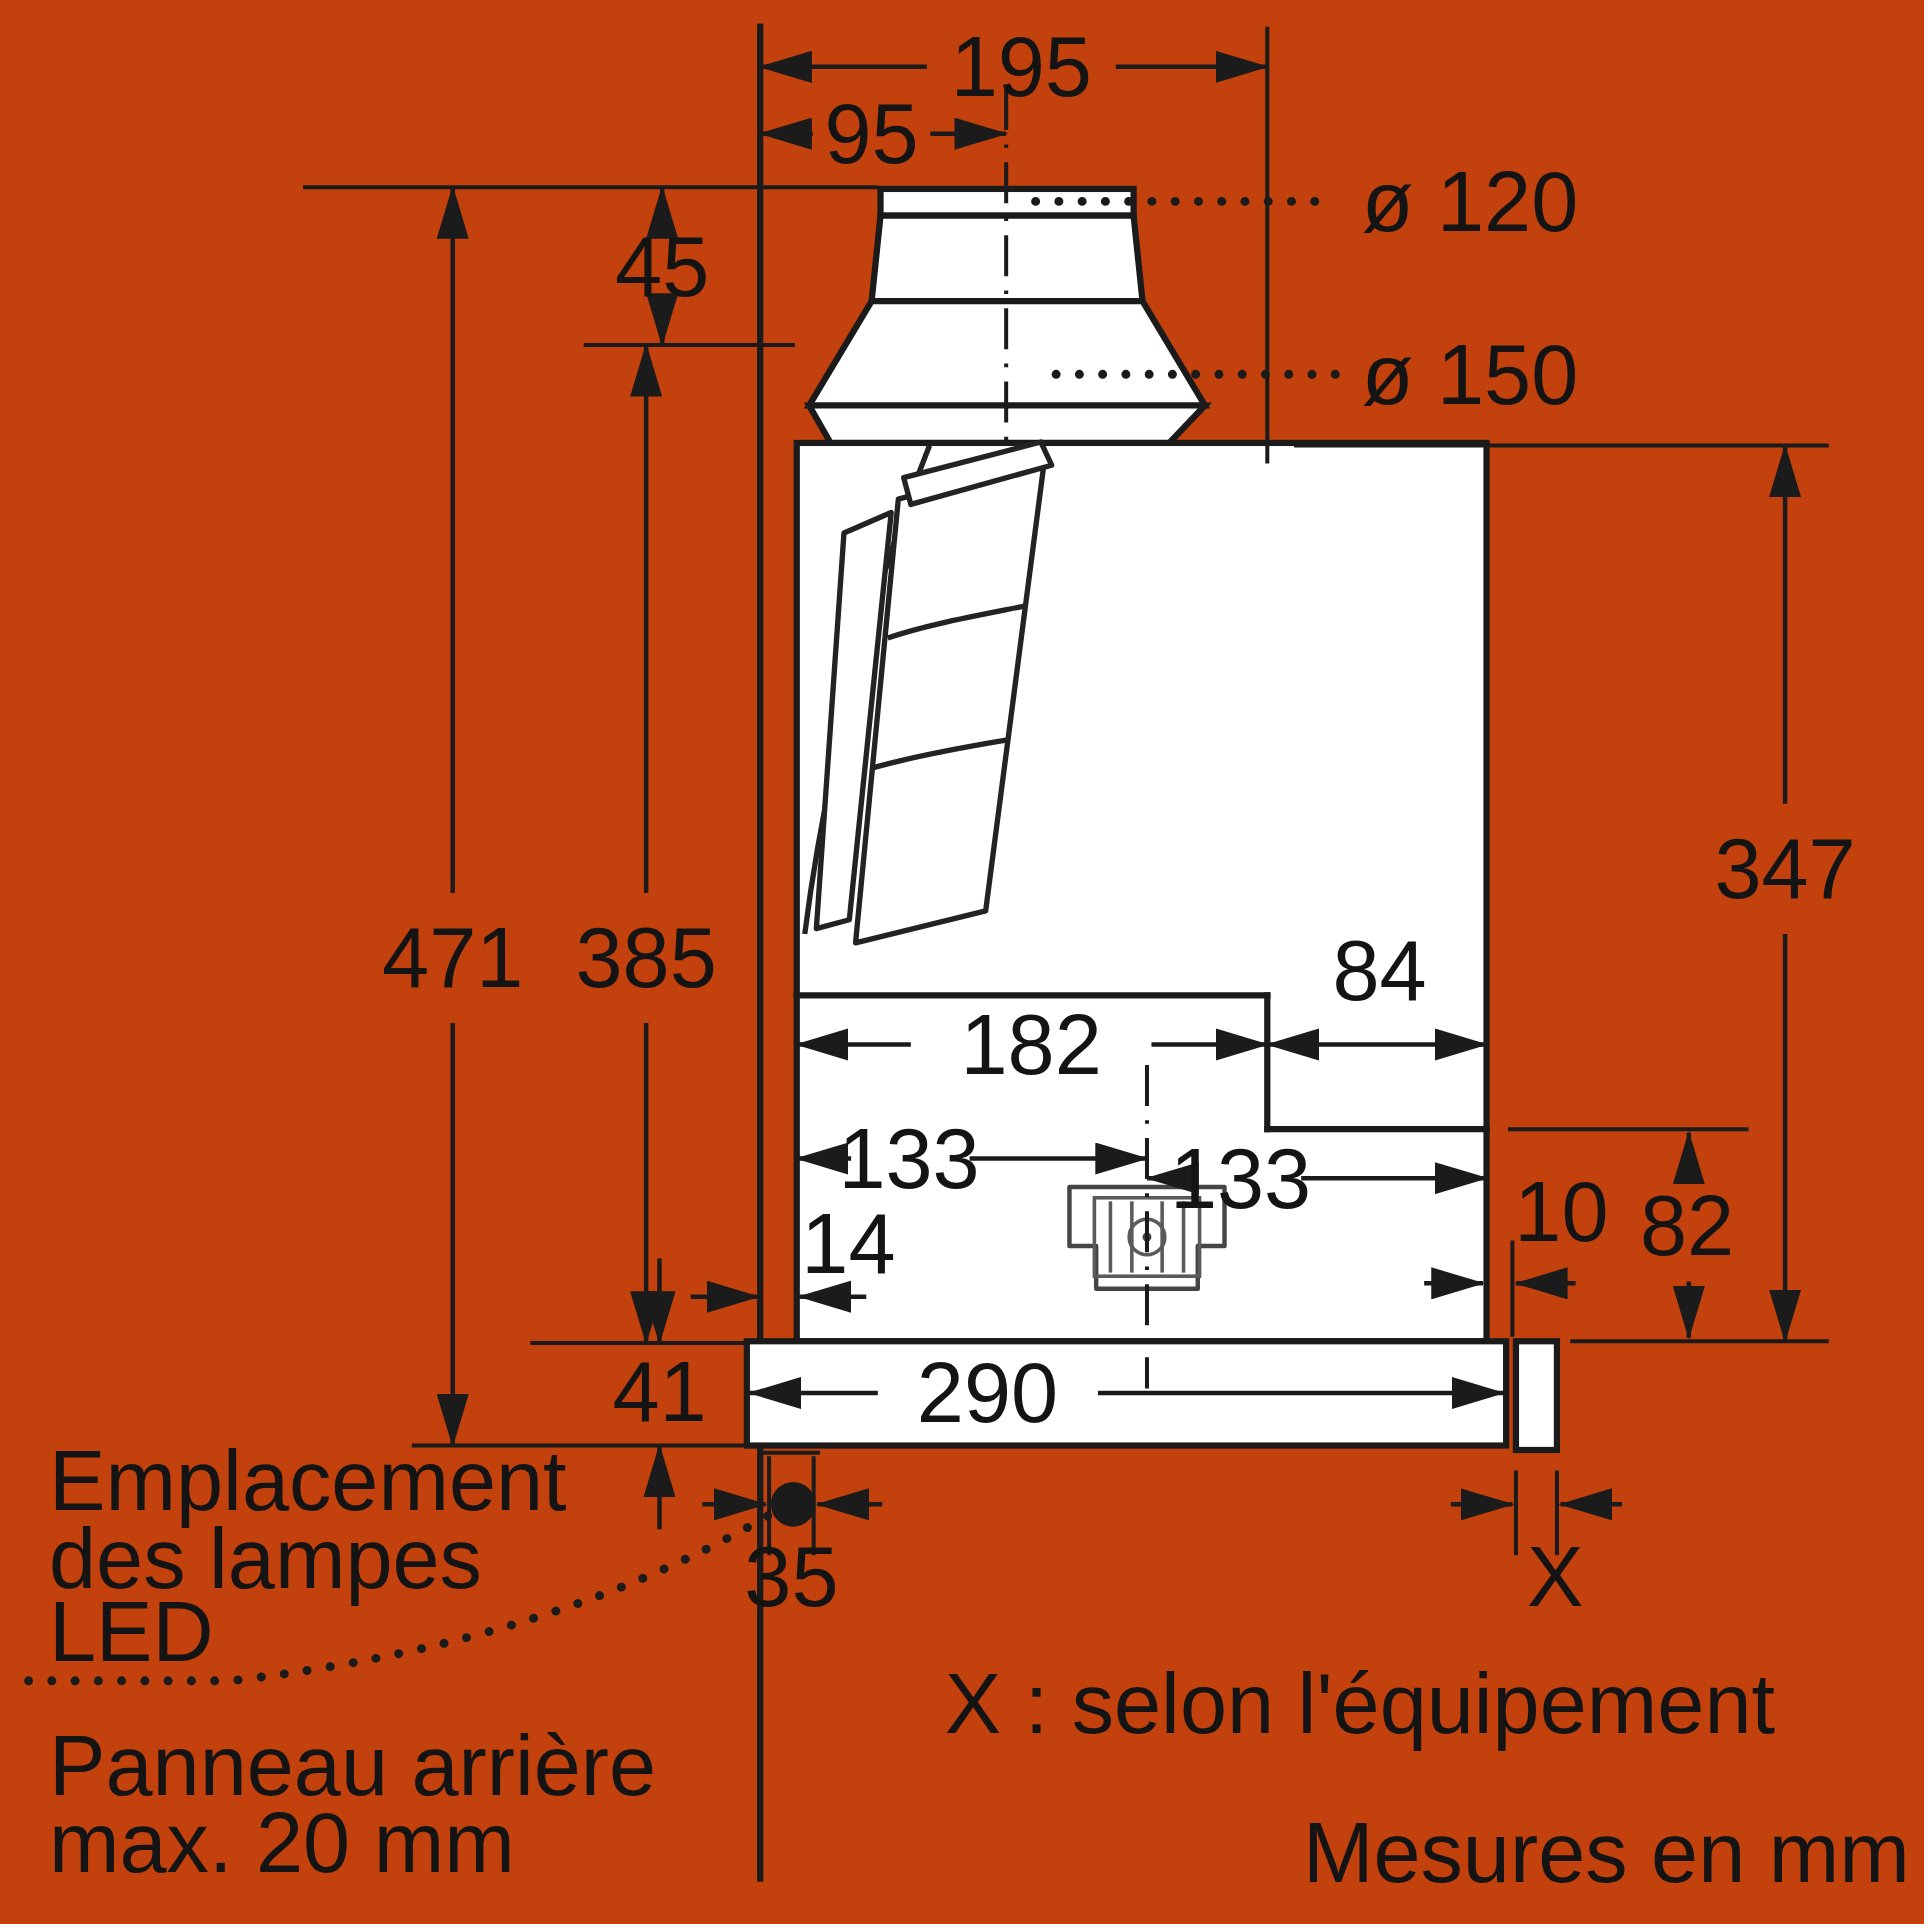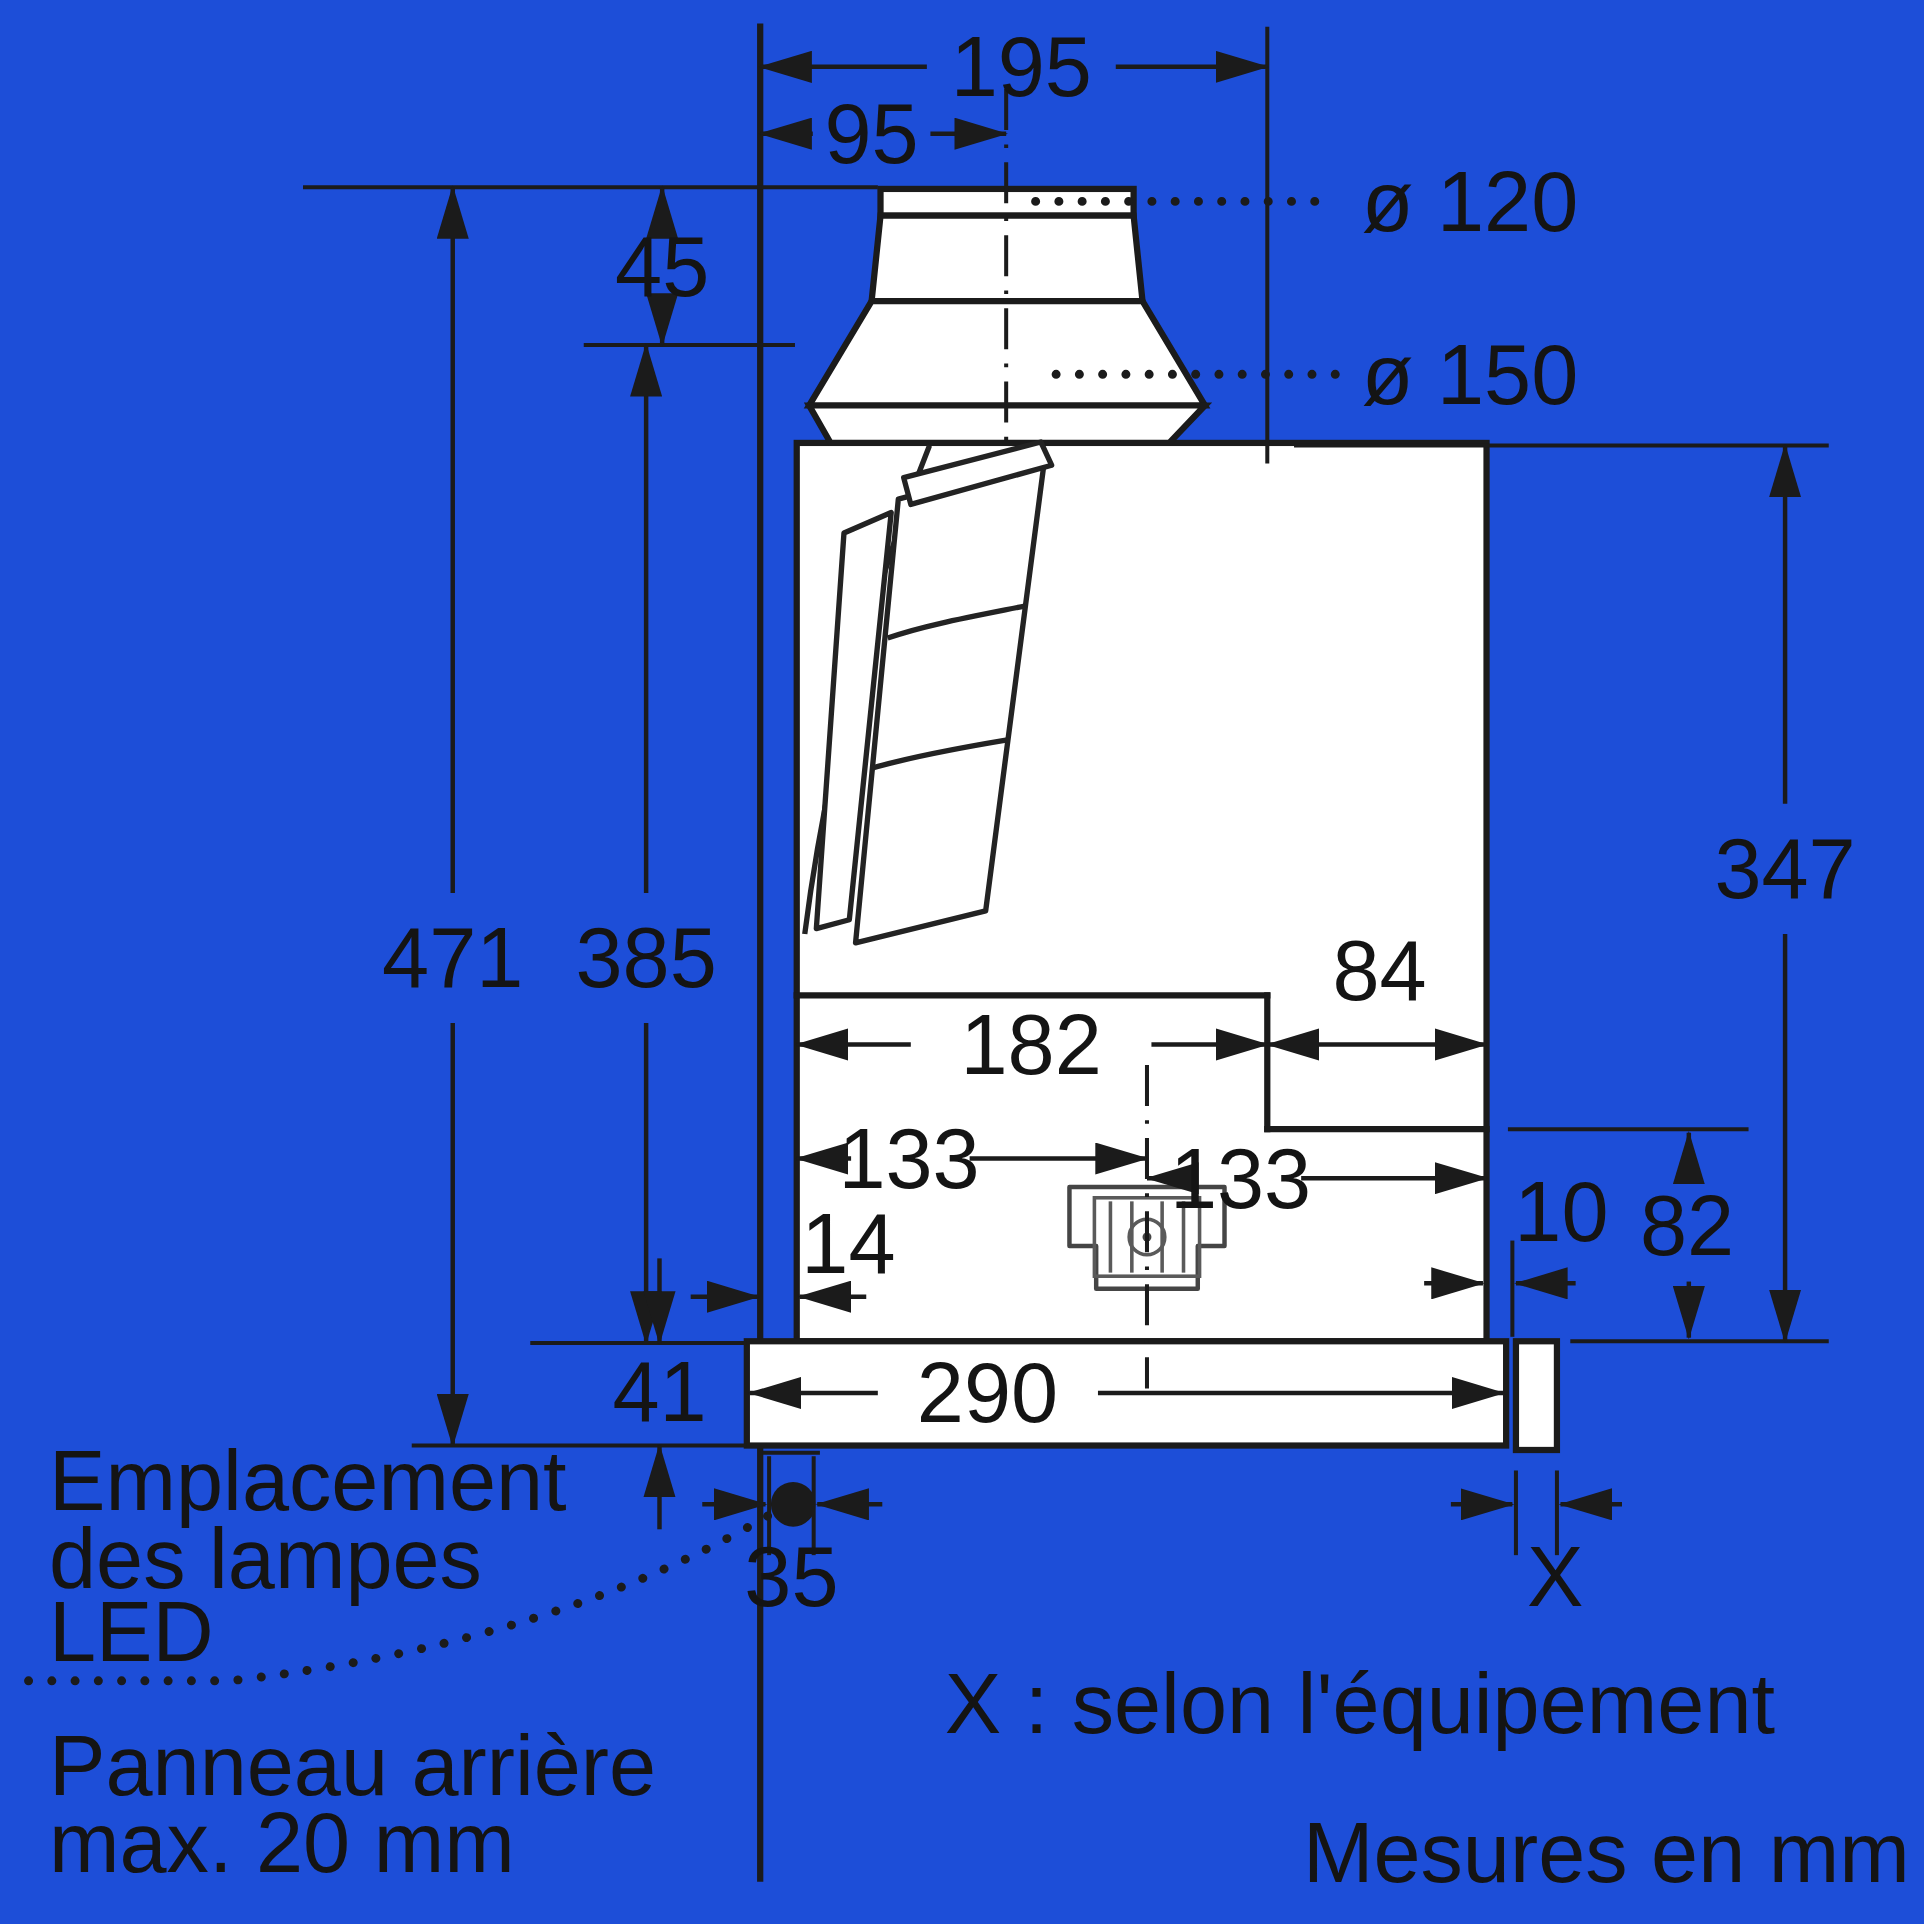--- a/index.html
+++ b/index.html
@@ -1,16 +1,16 @@
 <!DOCTYPE html>
 <html style="font-size:14.3px"><head>
 <meta charset="utf-8">
 <style>
   html,body{margin:0;padding:0;background:#ffffff;}
-  .stage{width:1925px;height:1925px;background:#1d4ed8;position:relative;}
+  .stage{width:1925px;height:1925px;background:#c2410c;position:relative;}
   svg{display:block;}
   text{font-family:"Liberation Sans","DejaVu Sans",sans-serif;fill:#141414;}
   .dimtxt{font-size:95px;}
   .notetxt{font-size:95px;}
   .ln{stroke:#1b1b1b;stroke-width:7;fill:none;stroke-linecap:square;}
   .lnf{stroke:#1b1b1b;stroke-width:7;fill:#ffffff;}
   .dl{stroke:#1b1b1b;stroke-width:5;fill:none;stroke-linecap:butt;}
   .ext{stroke:#1b1b1b;stroke-width:4.5;fill:none;}
   .dd{stroke:#1b1b1b;stroke-width:4.5;fill:none;stroke-dasharray:46 16 4 16;}
   .dot{stroke:#1b1b1b;stroke-width:10;fill:none;stroke-dasharray:0.1 26;stroke-linecap:round;}

